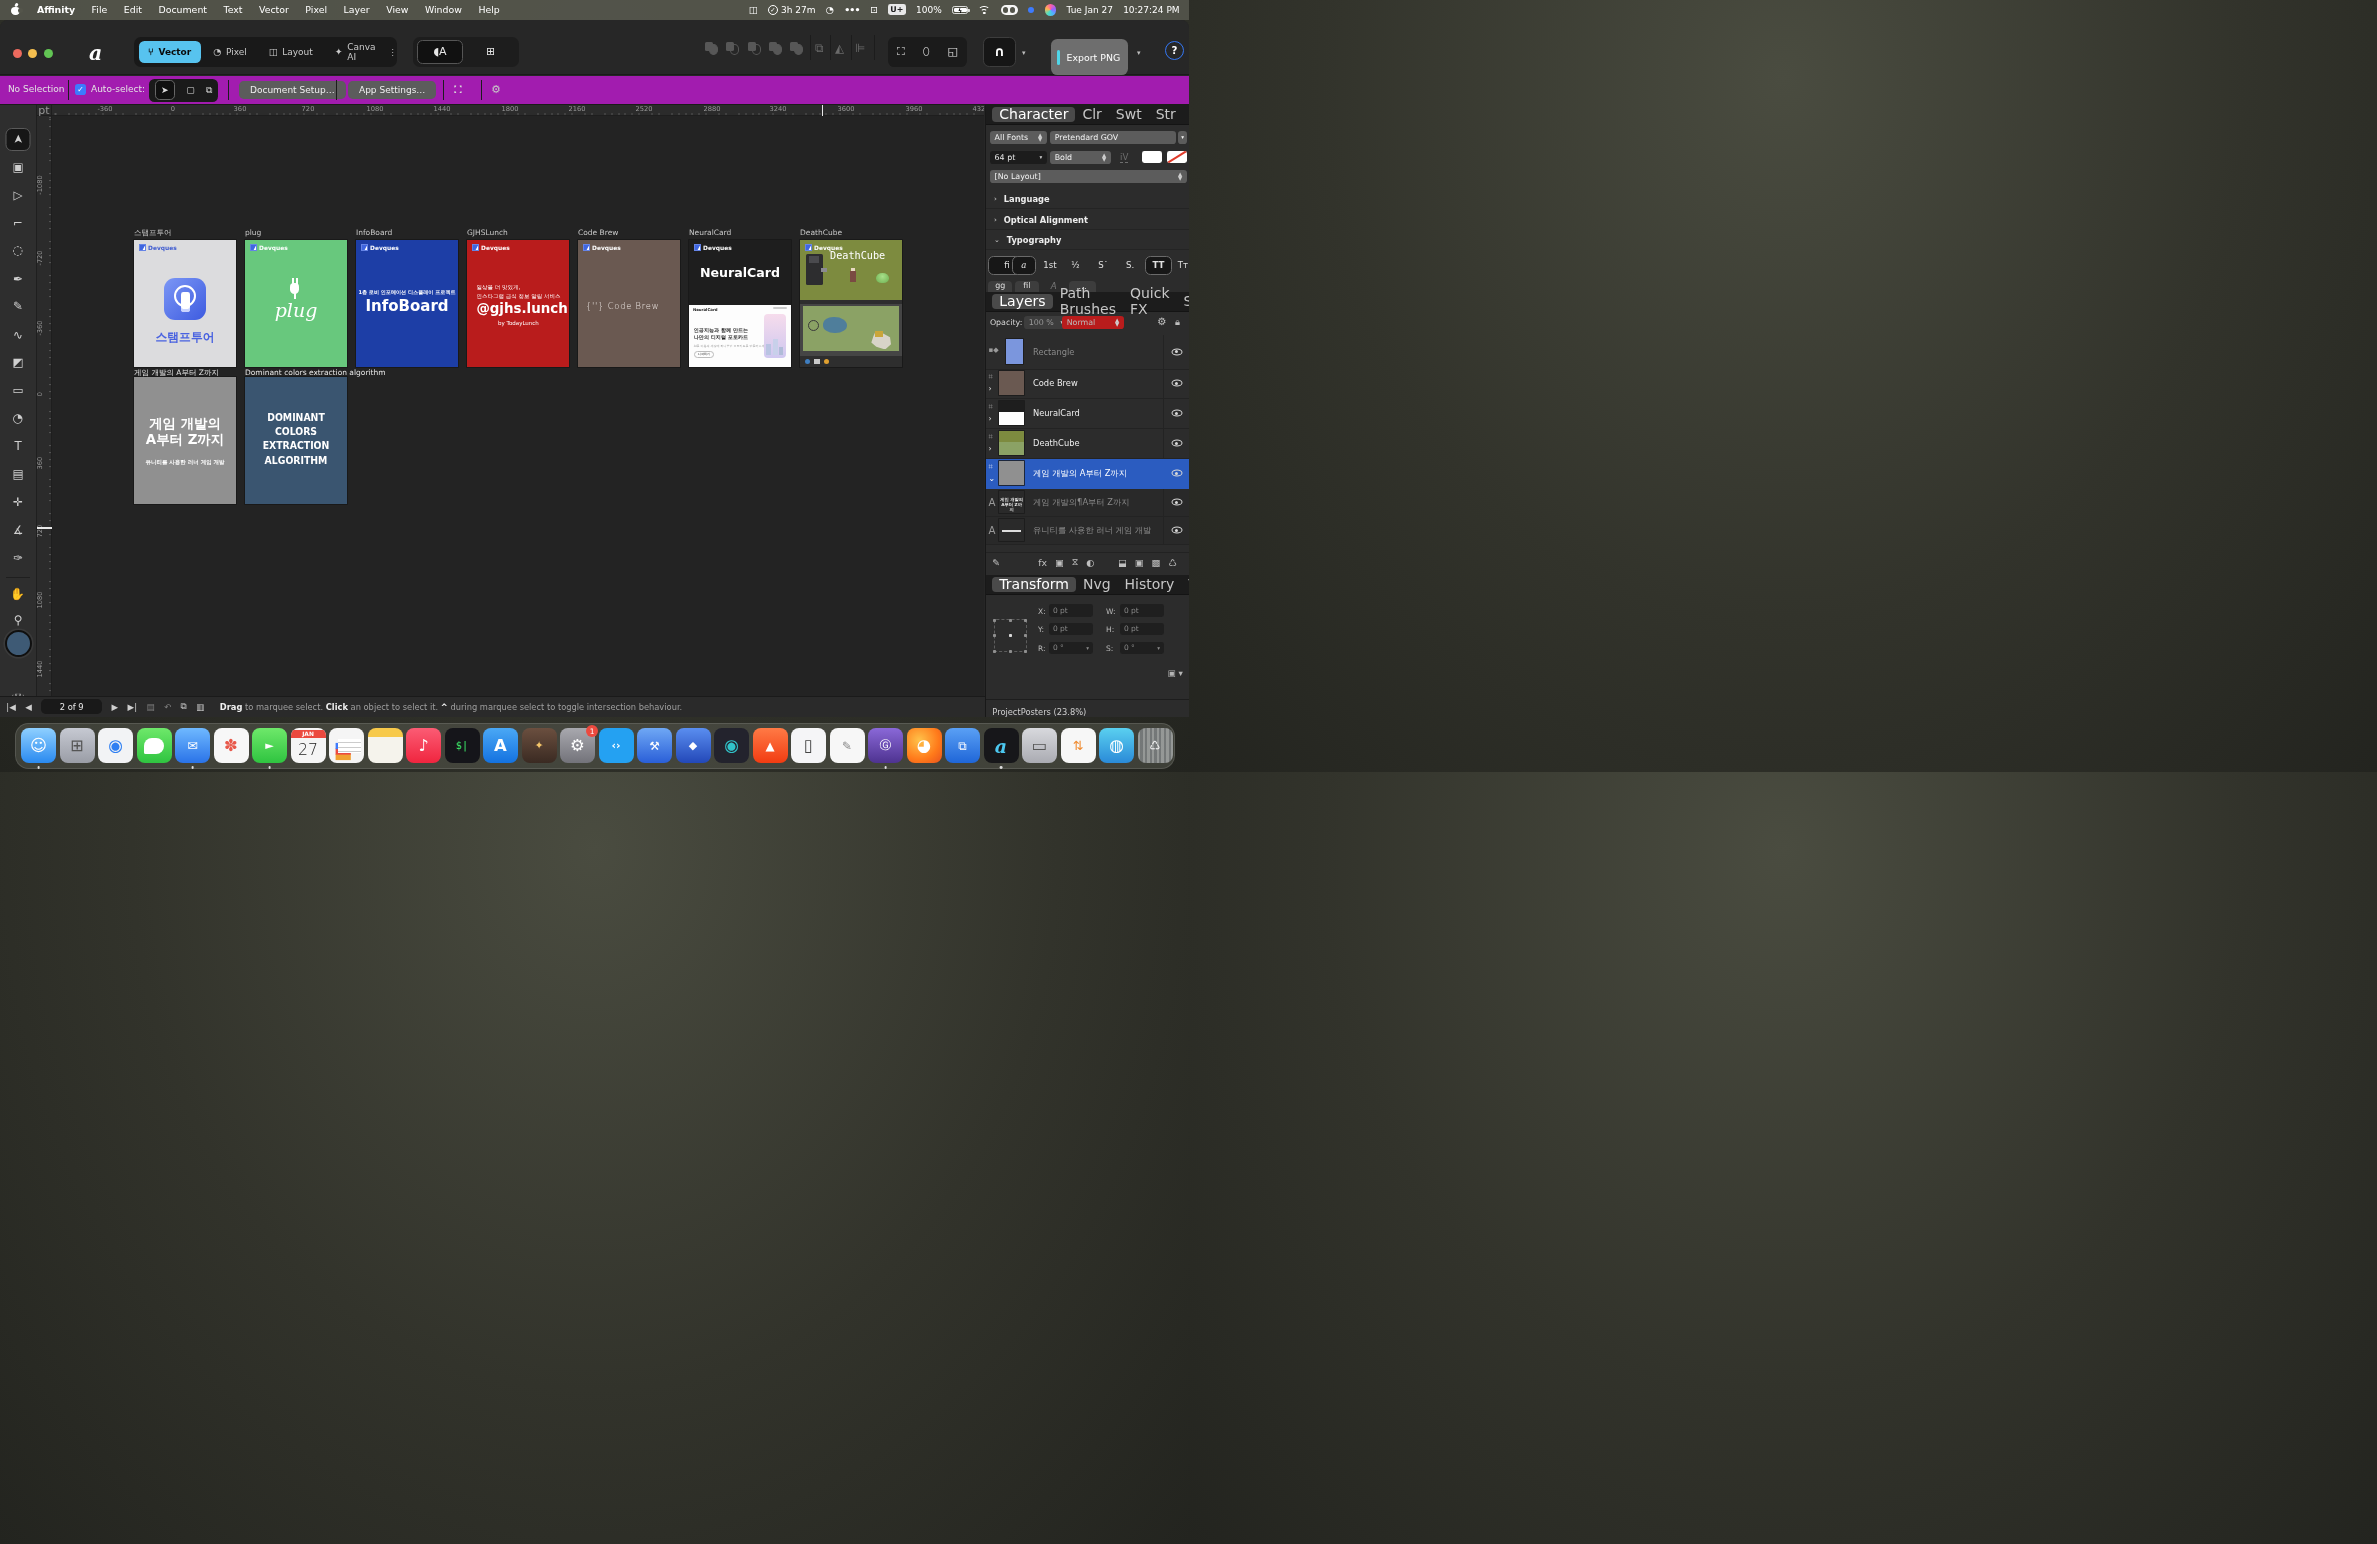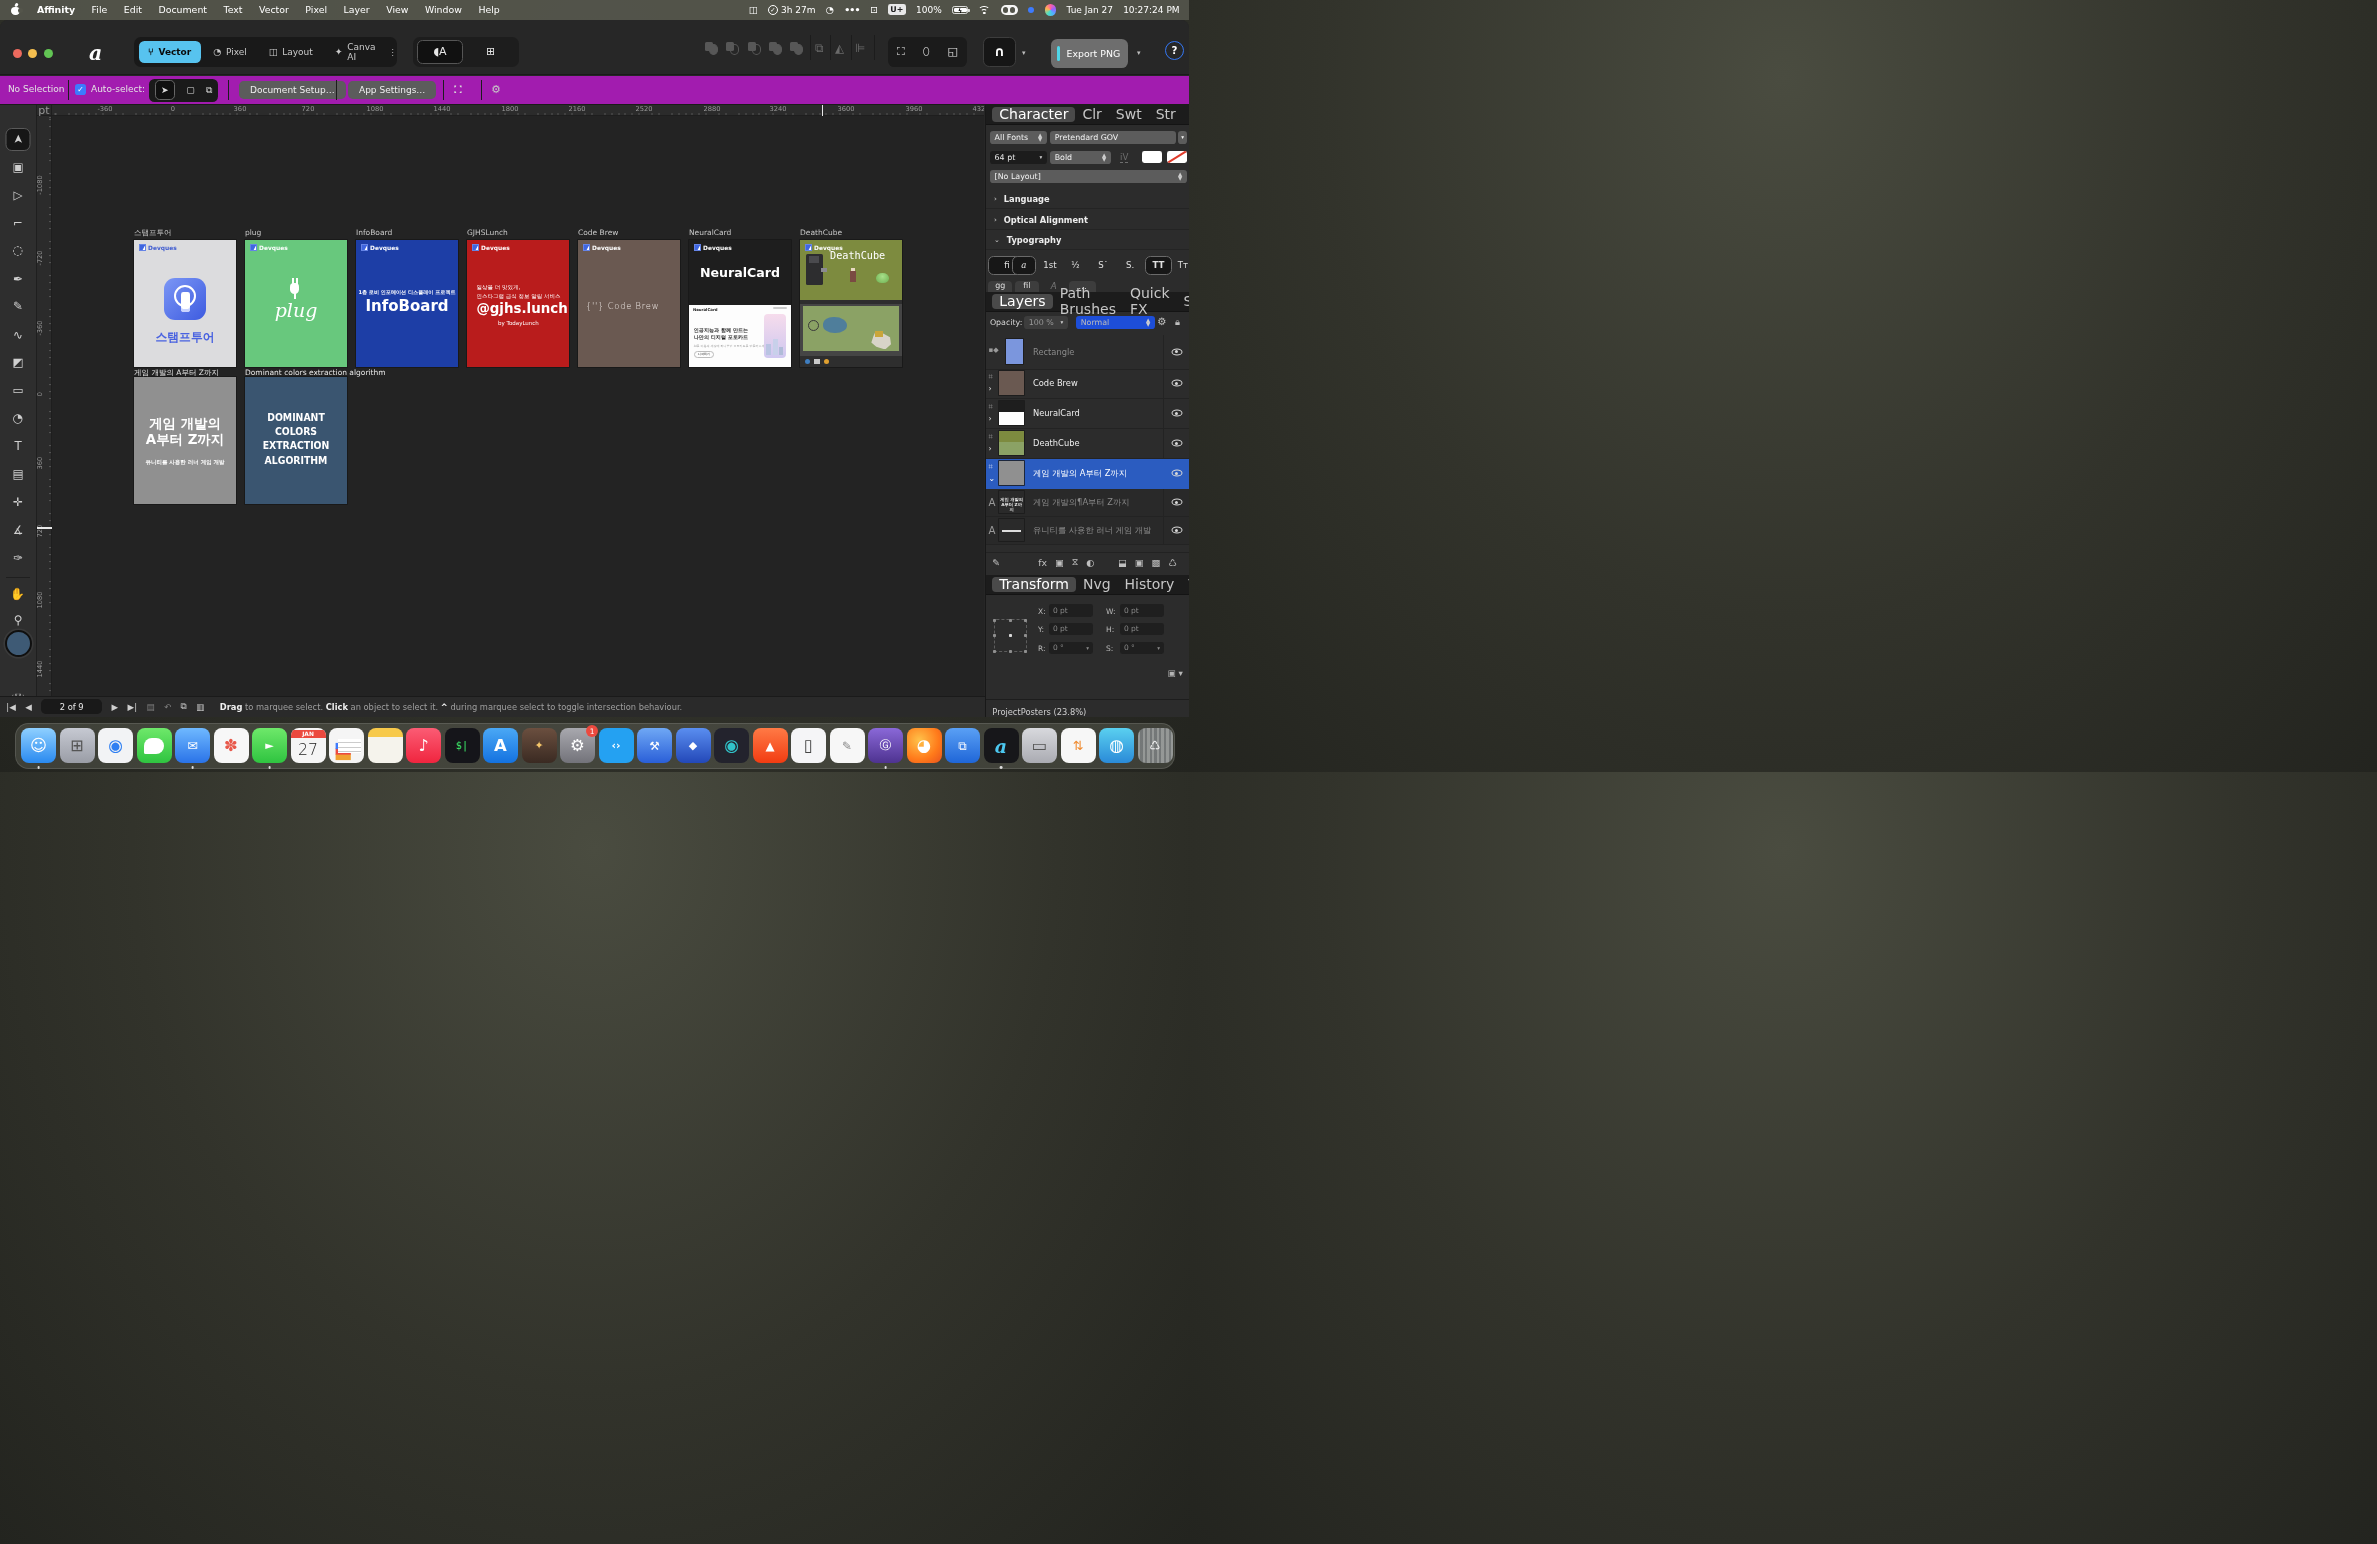--- a/index.html
+++ b/index.html
@@ -45,21 +45,21 @@
   .tbbtn { width:46px; height:23.6px; border-radius:5.5px; display:flex; align-items:center; justify-content:center; color:#e8e8e8; font-size:11px; }
   .tbbtn.sel { background:#111; border:0.8px solid #555; }
   .boolico { width:13.4px; height:13.4px; position:relative; opacity:.42; }
   .boolico::before { content:""; position:absolute; left:0; top:0; width:7.9px; height:9.4px; background:#9a9a9a; border-radius:1.6px; }
   .boolico::after { content:""; position:absolute; right:0; bottom:0; width:7.9px; height:8.6px; border:0.8px solid #9a9a9a; border-radius:50%; }
   .boolico.fill::after { background:#9a9a9a; }
   .tsep { position:absolute; top:15.7px; width:0.8px; height:25px; background:#1c1c1c; }
   .dimico { color:#6a6a6a; font-size:11.8px; position:absolute; top:21px; }
   #whitegrp { position:absolute; left:888px; top:17.3px; width:79px; height:30px; background:#1b1b1b; border-radius:6.3px; display:flex; align-items:center; justify-content:space-around; color:#e6e6e6; font-size:11px; }
   #magnet { position:absolute; left:983px; top:17.3px; width:33px; height:30px; background:#161616; border:0.8px solid #3d3d3d; border-radius:6.3px; color:#fff; display:flex; align-items:center; justify-content:center; font-size:13.4px; font-weight:bold; }
-  #exportbtn { position:absolute; left:1051px; top:19.7px; width:77px; height:29px; background:#6e6e6e; border-radius:6.3px; display:flex; align-items:center; color:#fff; font-size:9.4px; }
+  #exportbtn { position:absolute; left:1051px; top:19.7px; width:77px; height:36px; background:#6e6e6e; border-radius:6.3px; display:flex; align-items:center; color:#fff; font-size:9.4px; }
   #exportbtn .bar { width:3.1px; height:15px; background:#4fd6e8; border-radius:1.6px; margin:0 7px 0 5.5px; }
   #helpbtn { position:absolute; left:1165px; top:21px; width:19px; height:19px; border:1.6px solid #3478f6; border-radius:50%; color:#fff; font-weight:bold; font-size:10.2px; display:flex; align-items:center; justify-content:center; }
   .chev { color:#bdbdbd; font-size:7px; }
 
   
   #contextbar { position:absolute; top:56px; left:0; right:0; height:29px; background:#a21caf; border-bottom:0.8px solid #1b1b1b; font-size:9px; color:#e3e3e3; }
   .cbtn { background:#5c5c5c; border-radius:4.7px; height:18px; display:inline-flex; align-items:center; padding:0 11px; color:#f0f0f0; }
   .csep { position:absolute; top:4.7px; width:0.8px; height:19.7px; background:#1c1c1c; }
   .checkbox { width:11px; height:11px; background:#3d7bfd; border-radius:2.8px; color:#fff; font-size:7.9px; display:flex; align-items:center; justify-content:center; }
   #selgrp { position:absolute; left:149px; top:3.1px; width:69px; height:23px; background:#1a1a1a; border-radius:5.5px; display:flex; align-items:center; justify-content:space-around; color:#ddd; }
@@ -538,21 +538,21 @@
       <span class="ptab">Quick FX</span>
       <span class="ptab">Styles</span>
       <span class="chevbox">∨</span>
     </div>
 
     <span class="abs" style="left:3.9px;top:213px;color:#d5d5d5">Opacity:</span>
     <div class="dd" style="left:38px;top:211px;width:44px;background:#3d3d3d;color:#999">
         <span>100 %</span>
         <span class="ud" style="font-size:5.5px">▾</span>
       </div>
-    <div class="dd" style="left:90px;top:211px;width:79px;background:#1d4ed8;color:#bbb">
+    <div class="dd" style="left:76px;top:211px;width:62px;background:#b91c1c;color:#bbb">
         <span>Normal</span>
         <span class="ud">▲<br>▼</span>
       </div>
     <span class="abs" style="left:171px;top:211px;color:#c0c0c0;font-size:10.2px">⚙</span>
     <span class="abs" style="left:189px;top:211px;color:#c0c0c0;font-size:9.4px">🔒︎</span>
 
     <div>
       <div class="lrow" style="top:230px;height:35px">
         <span class="gly" style="top:11.8px;font-size:7px">▪◆</span>
         <span class="thumb" style="left:19.7px;width:17.3px;top:4.7px;bottom:4.7px;background:#7b96dd"></span>

